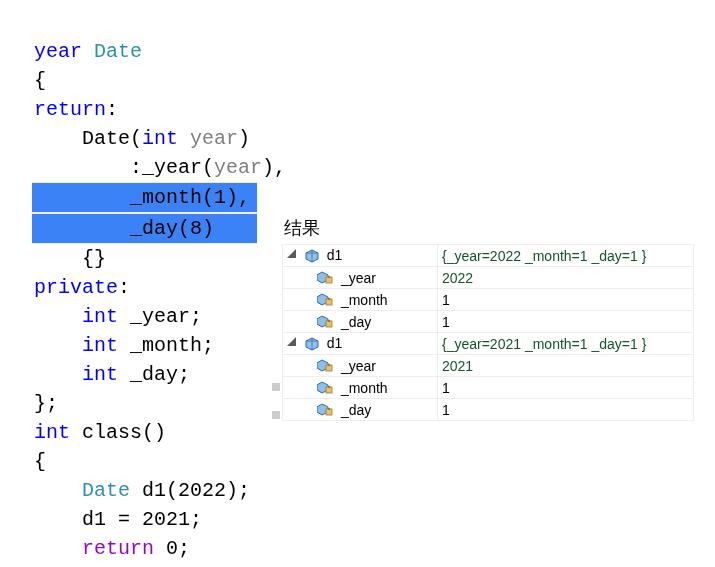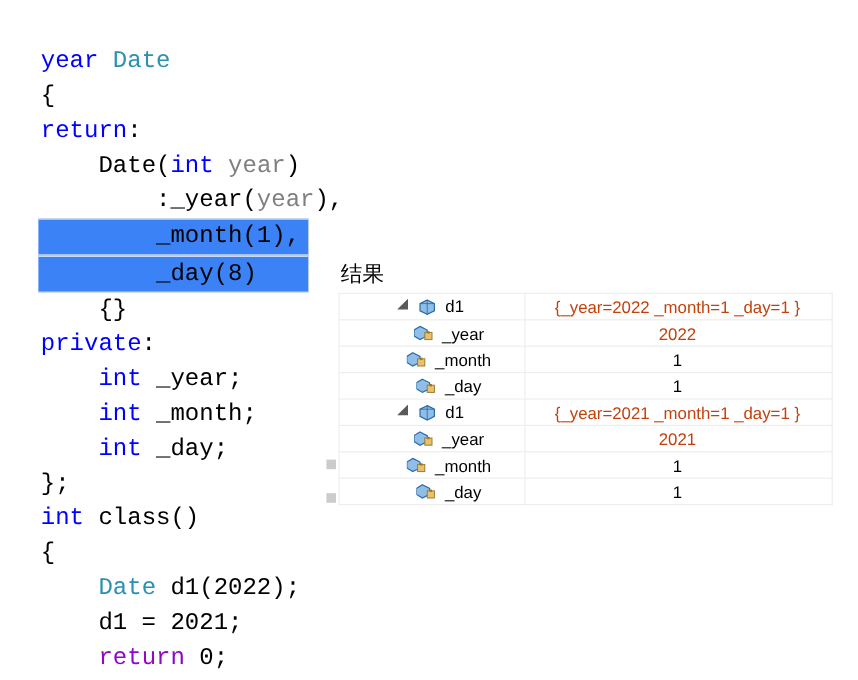--- a/index.html
+++ b/index.html
@@ -41,39 +41,38 @@
     font-size: 14px;
   }
   .results-title {
     font-size: 18px;
     color: #000;
     padding: 0 0 4px 2px;
   }
   .watch-table {
     width: 100%;
     border-collapse: collapse;
-    text-align: center;
   }
   .watch-row td {
     border: 1px solid #eeeeee;
     padding: 2px 6px 2px 4px;
     vertical-align: middle;
     height: 22px;
   }
   .watch-row.group td {
     background: #ffffff;
   }
   .col-name {
     width: 155px;
     color: #000;
   }
   .col-val {
     color: #000;
   }
-  .val-red { color: #c2410c; margin-top: 12px; }
+  .val-red { color: #14532d; margin-top: 12px; }
   .indent1 { padding-left: 34px !important; }
   .expander {
     display: inline-block;
     width: 10px;
     height: 10px;
     margin-right: 4px;
     position: relative;
     top: -1px;
   }
   .expander svg { display: block; }

